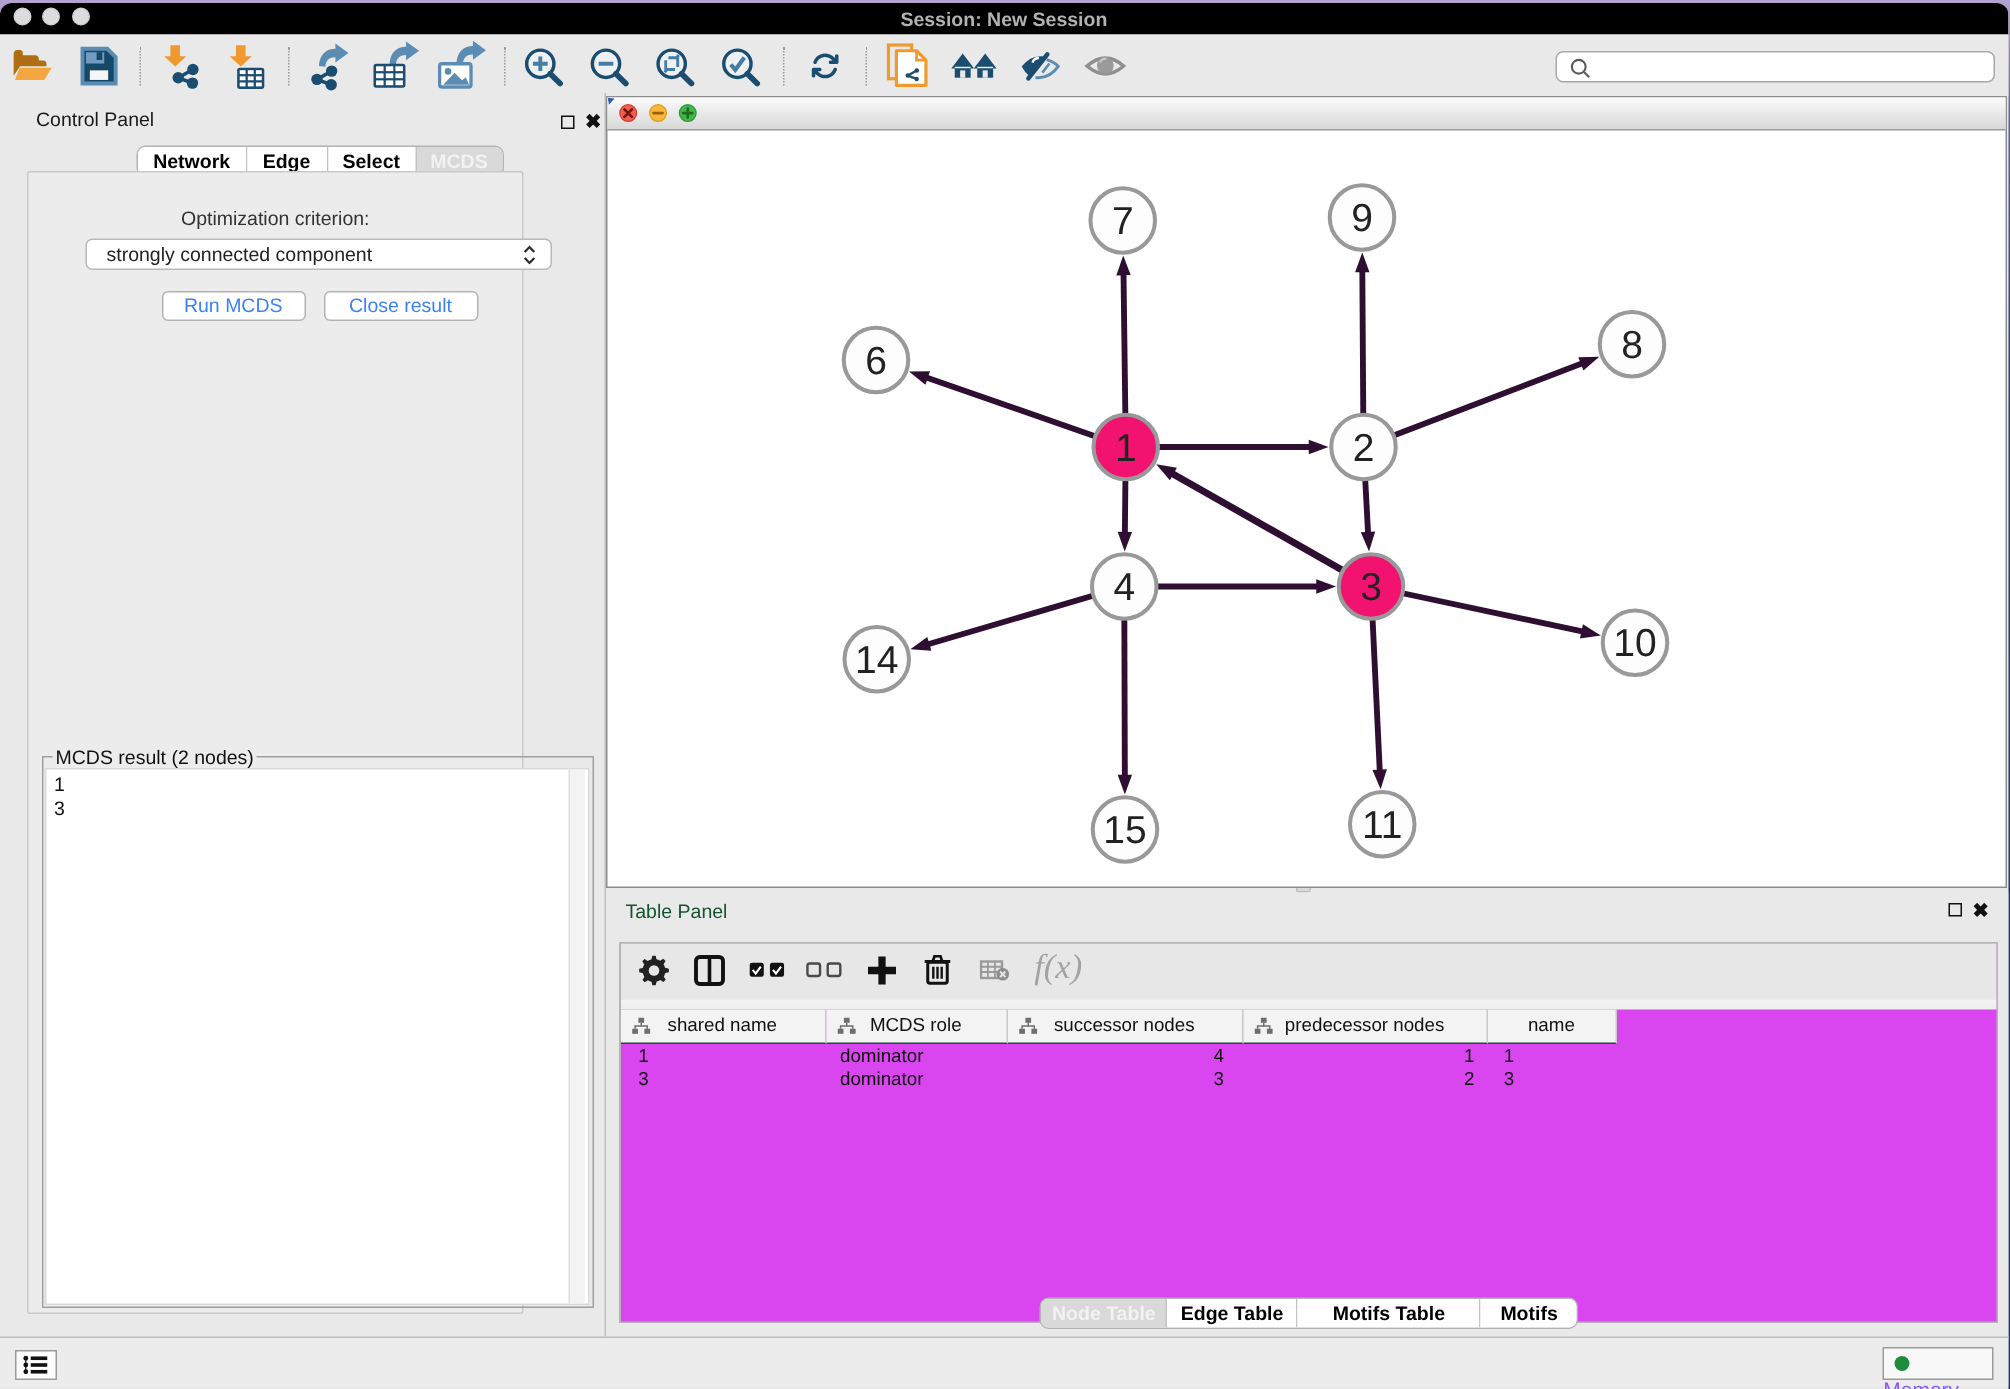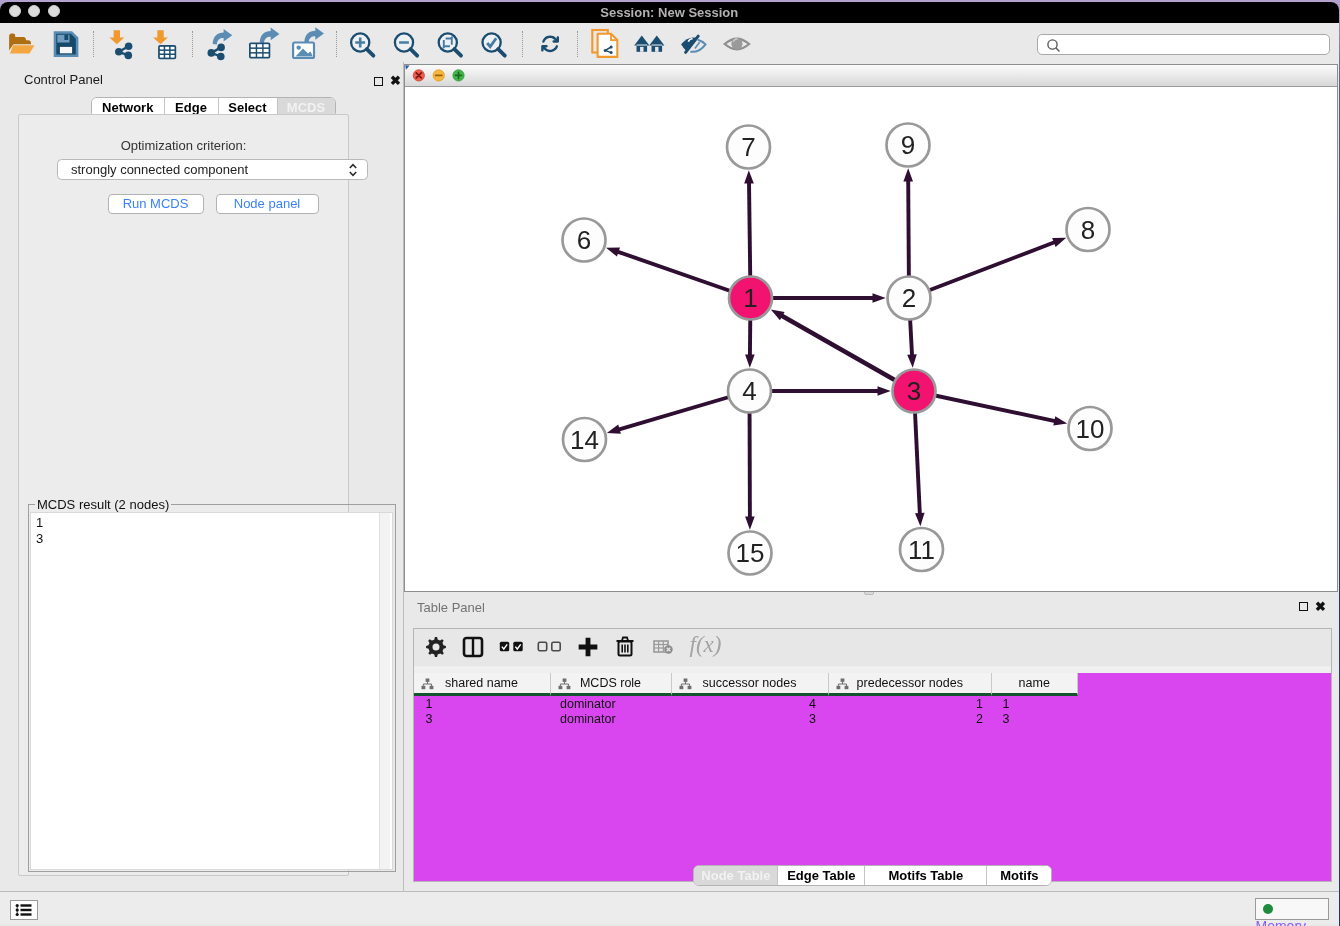--- a/index.html
+++ b/index.html
@@ -28,24 +28,24 @@
 #mcds-box { position:absolute; left:9px; top:388.5px; width:368px; height:368px; border:1px solid #9f9f9f; }
 #mcds-legend { position:absolute; left:6px; top:-8px; background:#ececec; font-size:13px; color:#111; padding:0 2px; }
 #mcds-inner { position:absolute; left:1px; top:7px; width:363px; height:358px; background:#fff; border:1px solid #d9d9d9; }
 #mcds-scroll { position:absolute; right:2px; top:0; width:11px; height:100%; background:#f3f3f3; border-left:1px solid #e0e0e0; }
 
 #nw { position:absolute; left:404px; top:62px; width:934px; height:528px; border:1px solid #8e8e8e; background:#fff; }
 #nw-titlebar { position:absolute; left:0; top:0; width:100%; height:22px; background:linear-gradient(180deg,#fbfbfb,#d8d8d8); border-bottom:1px solid #9a9a9a; }
 #nw-title { position:absolute; top:3px; width:100%; text-align:center; font-size:13px; font-weight:bold; color:#333; }
 
 #tp { position:absolute; left:404px; top:593px; width:934.5px; height:298px; background:#e9e9e9; }
-#tp-title { position:absolute; left:13px; top:5px; font-size:13px; color:#737373; }
+#tp-title { position:absolute; left:13px; top:5px; font-size:13px; color:#14532d; }
 #tbl-wrap { position:absolute; left:8.5px; top:32.5px; width:919px; height:254px; border:1px solid #b5b5b5; background:#d946ef; }
 #tbl-toolbar { position:absolute; left:0; top:0; width:100%; height:44.2px; background:linear-gradient(180deg,#e7e7e7 0px,#e7e7e7 37px,#f2f2f2 38px,#eeeeee 44.2px); }
-.hcell { position:absolute; top:44.2px; height:23px; background:#f3f3f3; line-height:22px; border-right:1px solid #c9c9c9; border-bottom:3px solid #14532d; font-size:12.5px; color:#111; text-align:center; line-height:20px; }
+.hcell { position:absolute; top:44.2px; height:23px; background:#f3f3f3; line-height:22px; border-right:1px solid #c9c9c9; border-bottom:1px solid #14532d; font-size:12.5px; color:#111; text-align:center; line-height:20px; }
 .rcell { position:absolute; height:16px; font-size:12.5px; color:#111; line-height:16px; }
 #tp-tabs { position:absolute; left:289.4px; top:269.5px; height:21px; display:flex; border:1px solid #b3b3b3; border-radius:6px; overflow:hidden; background:#fff; }
 
 #sb { position:absolute; left:0; top:889px; width:100%; height:33px; background:#ececec; border-top:1px solid #bcbcbc; }
 #sb-btn { position:absolute; left:10px; top:8px; width:28px; height:19.5px; background:#fdfdfd; border:1px solid #9a9a9a; }
 #mem-btn { position:absolute; left:1254.5px; top:6px; width:74px; height:22px; background:#f8f8f8; border:1px solid #9a9a9a; font-size:14px; color:#8b5cf6; }
 </style>
 </head>
 <body>
 <div id="win">
@@ -171,21 +171,21 @@
     </div>
     <div id="cp-panel">
       <div id="opt-label">Optimization criterion:</div>
       <div id="opt-select">strongly connected component
         <svg width="10" height="14" style="position:absolute;right:9px;top:3px" viewBox="0 0 10 14">
             <path d="M1.8 5 L5 1.7 L8.2 5" fill="none" stroke="#2a2a2a" stroke-width="1.5"></path>
             <path d="M1.8 9 L5 12.3 L8.2 9" fill="none" stroke="#2a2a2a" stroke-width="1.5"></path>
           </svg>
       </div>
       <div class="btn" style="left:88.5px; top:79px; width:96px;">Run MCDS</div>
-      <div class="btn" style="left:196.5px; top:79px; width:103px;">Node panel</div>
+      <div class="btn" style="left:196.5px; top:79px; width:103px;">Close result</div>
       <div id="mcds-box">
         <div id="mcds-legend">MCDS result (2 nodes)</div>
         <div id="mcds-inner">
           <div style="position:absolute;left:5px;top:2px;font-size:13px;color:#111;line-height:16px;">1<br>3</div>
           <div id="mcds-scroll"></div>
         </div>
       </div>
     </div>
   </div>
 

